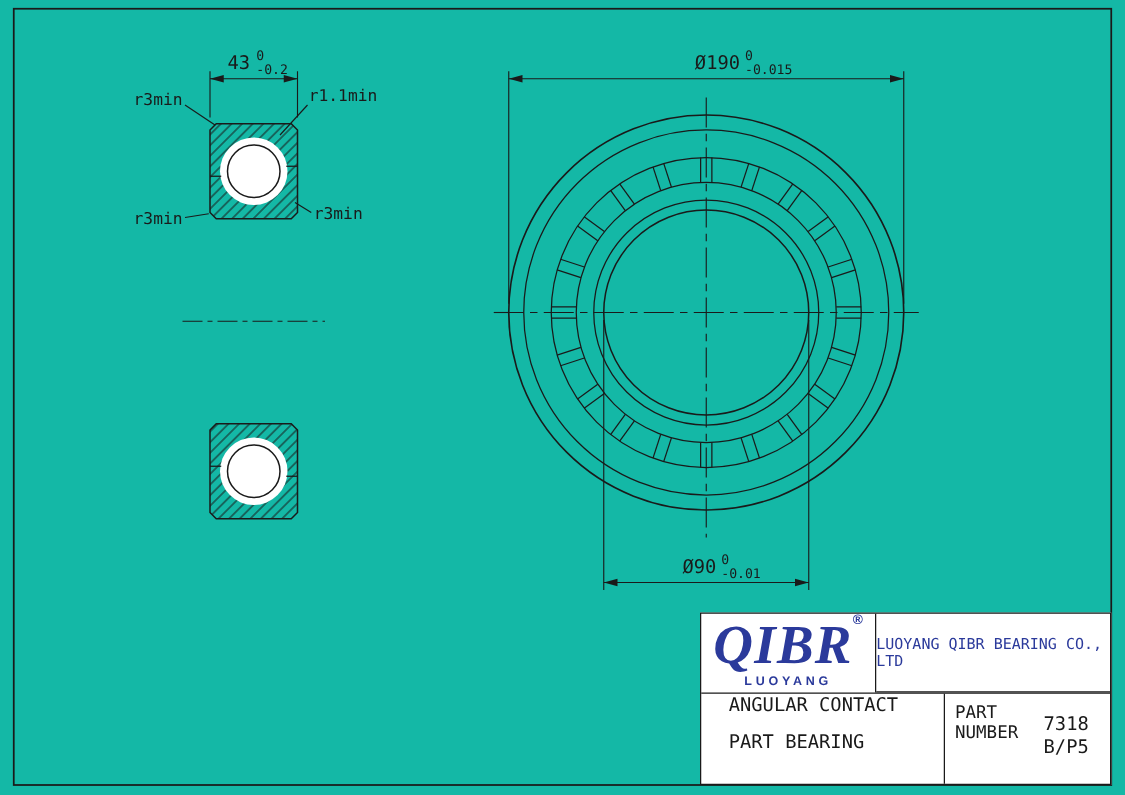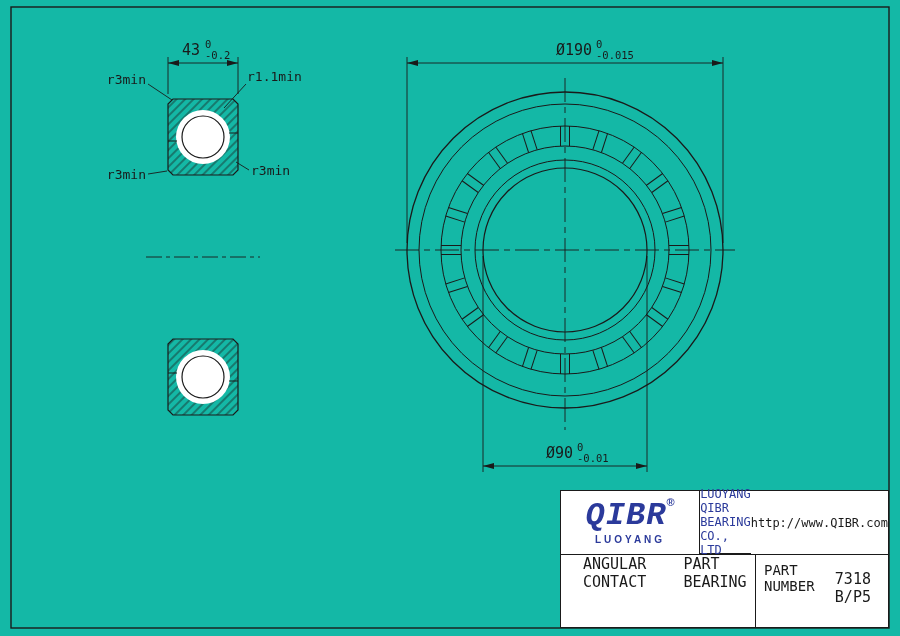--- a/index.html
+++ b/index.html
@@ -19,41 +19,41 @@
     border:1.4px solid #1a1a1a; box-sizing:border-box; background:#ffffff;
     display:flex; flex-direction:column;
   }
   .tb-top { height:63px; display:flex; border-bottom:1.2px solid #1a1a1a; }
   .tb-logo-cell {
     width:140px; border-right:1.2px solid #1a1a1a; box-sizing:border-box;
     display:flex; flex-direction:column; align-items:center; justify-content:center;
   }
   .logo-line { line-height:1; }
   .logo-text {
-    color:#2b3a9b; font-family:Liberation Mono, monospace;
-    font-weight:bold; font-style:italic; font-size:32px; letter-spacing:1px;
+    color:#2b3a9b; font-family:Liberation Serif, serif;
+    font-weight:bold; font-style:italic; font-size:44px; letter-spacing:1px;
   }
   .logo-reg {
     color:#2b3a9b; font-family:"Liberation Sans", sans-serif;
     font-size:11px; font-weight:bold; vertical-align:top; position:relative; top:-3px;
   }
   .logo-sub {
     color:#2b3a9b; font-family:"Liberation Sans", sans-serif;
     font-weight:bold; font-size:10px; letter-spacing:3px; margin-top:2px;
   }
   .tb-contact-cell { flex:1; display:flex; flex-direction:row; }
   .tb-company {
     flex:1; display:flex; align-items:center; justify-content:center;
     font-size:12px; border-bottom:1.2px solid #1a1a1a; color:#2b3a9b;
   }
   .tb-website { flex:1; display:flex; align-items:center; justify-content:center; font-size:12px; }
   .tb-bottom { flex:1; display:flex; }
   .tb-product-cell {
     width:195px; border-right:1.2px solid #1a1a1a; box-sizing:border-box;
-    display:flex; flex-direction:row; justify-content:flex-start;
+    display:flex; flex-direction:column; justify-content:flex-start;
     padding-left:22px; gap:11px; font-size:15px;
   }
   .tb-part-cell { flex:1; padding:7px 8px; display:flex; flex-direction:row; box-sizing:border-box; }
   .tb-part-label { font-size:14px; }
   .tb-part-number { font-size:15px; margin-top:8px; text-align:center; }
 </style>
 </head>
 <body>
 
 <div class="canvas">
@@ -169,21 +169,20 @@
   <div class="title-block">
     <div class="tb-top">
       <div class="tb-logo-cell">
         <div class="logo-line">
           <span class="logo-text">QIBR</span><span class="logo-reg">®</span>
         </div>
         <div class="logo-sub">LUOYANG</div>
       </div>
       <div class="tb-contact-cell">
         <div class="tb-company">LUOYANG QIBR BEARING CO., LTD</div>
-        <div class="tb-website">http://www.QIBR.com</div>
       </div>
     </div>
     <div class="tb-bottom">
       <div class="tb-product-cell">
         <div>ANGULAR CONTACT</div>
         <div>PART BEARING</div>
       </div>
       <div class="tb-part-cell">
         <div class="tb-part-label">PART NUMBER</div>
         <div class="tb-part-number">7318 B/P5</div>

